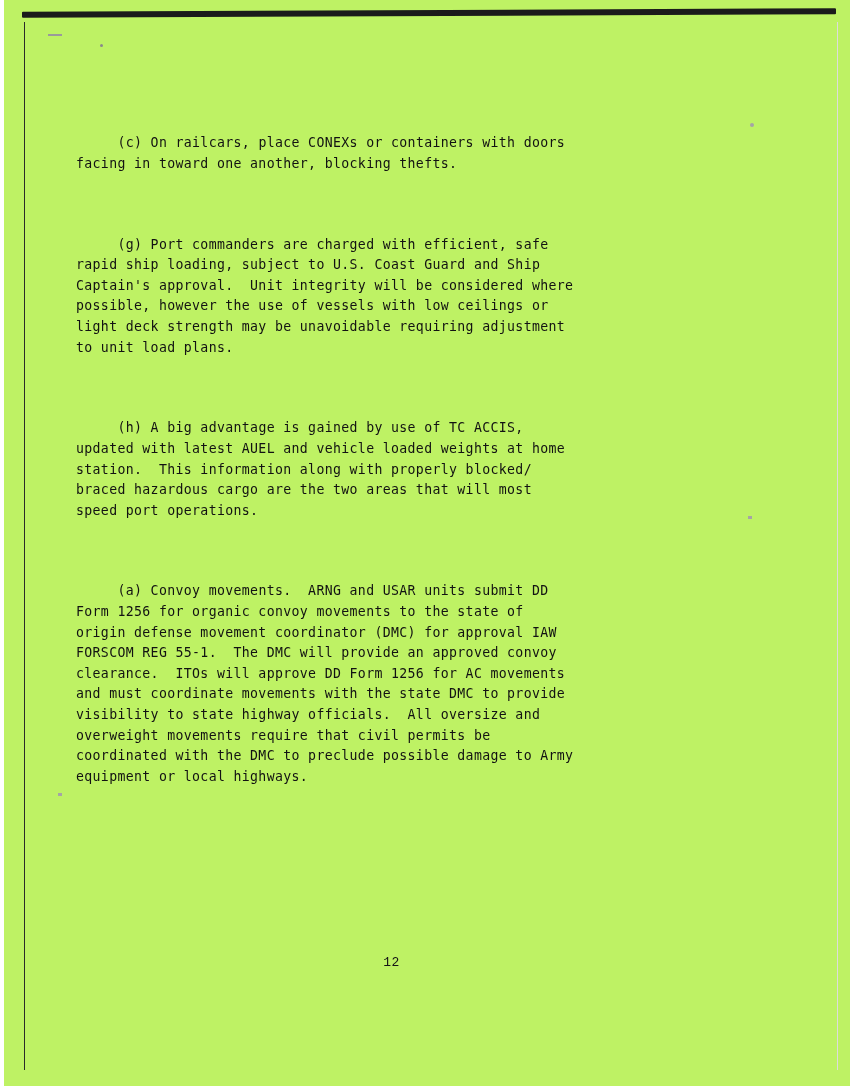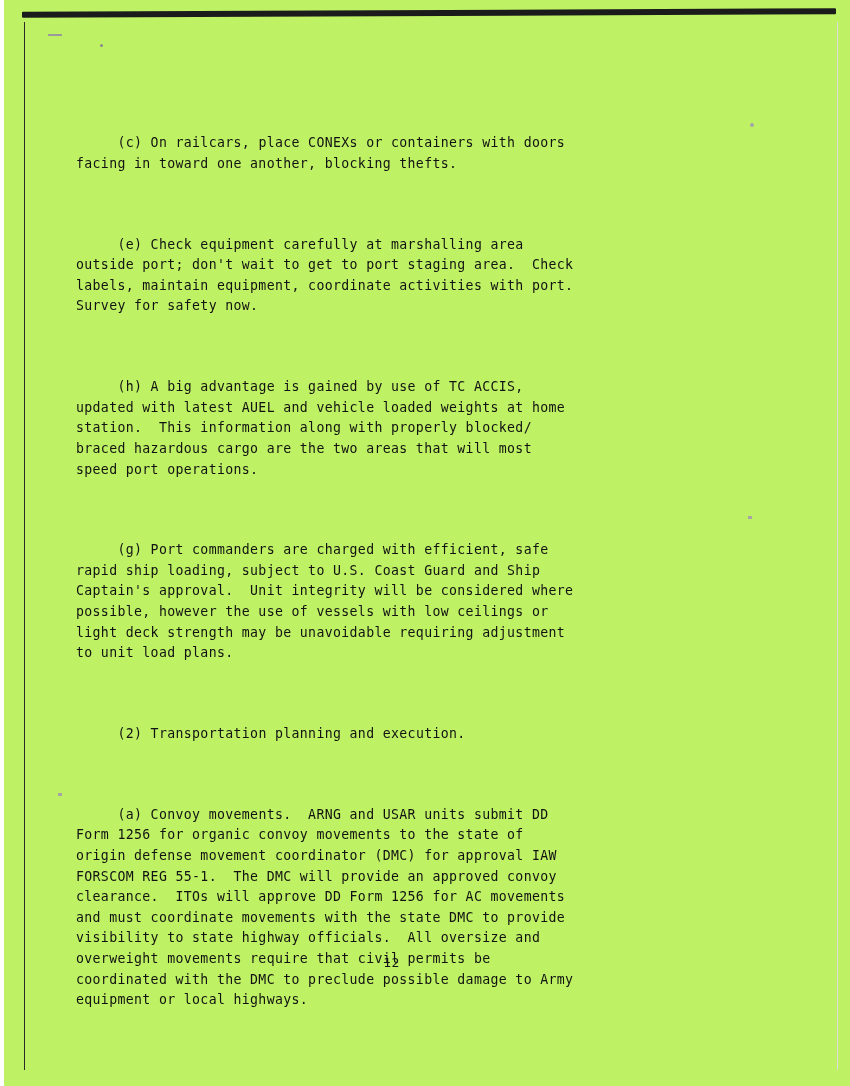--- a/index.html
+++ b/index.html
@@ -88,53 +88,49 @@
   }
   .page-number {
     position: absolute;
     left: 0;
     top: 955px;
     width: 775px;
     text-align: center;
     font-size: 13px;
     letter-spacing: 0.4px;
     color: #151515;
+    font-family: Liberation Mono, monospace;
   }
 </style>
 </head>
 <body>
 
 <div class="page">
   <div class="edge-top"></div>
   <div class="edge-frame"></div>
   <div class="speck-a"></div>
   <div class="speck-b"></div>
   <div class="speck-c"></div>
   <div class="speck-d"></div>
   <div class="speck-e"></div>
 
   <div class="body-text">
     <p class="para">     (c) On railcars, place CONEXs or containers with doors
 facing in toward one another, blocking thefts.</p>
-    <p class="para">     (e) Check equipment carefully at marshalling area
-outside port; don't wait to get to port staging area.  Check
-labels, maintain equipment, coordinate activities with port.
-Survey for safety now.</p>
-    <p class="para">     (h) A big advantage is gained by use of TC ACCIS,
-updated with latest AUEL and vehicle loaded weights at home
-station.  This information along with properly blocked/
-braced hazardous cargo are the two areas that will most
-speed port operations.</p>
     <p class="para">     (g) Port commanders are charged with efficient, safe
 rapid ship loading, subject to U.S. Coast Guard and Ship
 Captain's approval.  Unit integrity will be considered where
 possible, however the use of vessels with low ceilings or
 light deck strength may be unavoidable requiring adjustment
 to unit load plans.</p>
-    <p class="para">     (2) Transportation planning and execution.</p>
+    <p class="para">     (h) A big advantage is gained by use of TC ACCIS,
+updated with latest AUEL and vehicle loaded weights at home
+station.  This information along with properly blocked/
+braced hazardous cargo are the two areas that will most
+speed port operations.</p>
     <p class="para">     (a) Convoy movements.  ARNG and USAR units submit DD
 Form 1256 for organic convoy movements to the state of
 origin defense movement coordinator (DMC) for approval IAW
 FORSCOM REG 55-1.  The DMC will provide an approved convoy
 clearance.  ITOs will approve DD Form 1256 for AC movements
 and must coordinate movements with the state DMC to provide
 visibility to state highway officials.  All oversize and
 overweight movements require that civil permits be
 coordinated with the DMC to preclude possible damage to Army
 equipment or local highways.</p>

